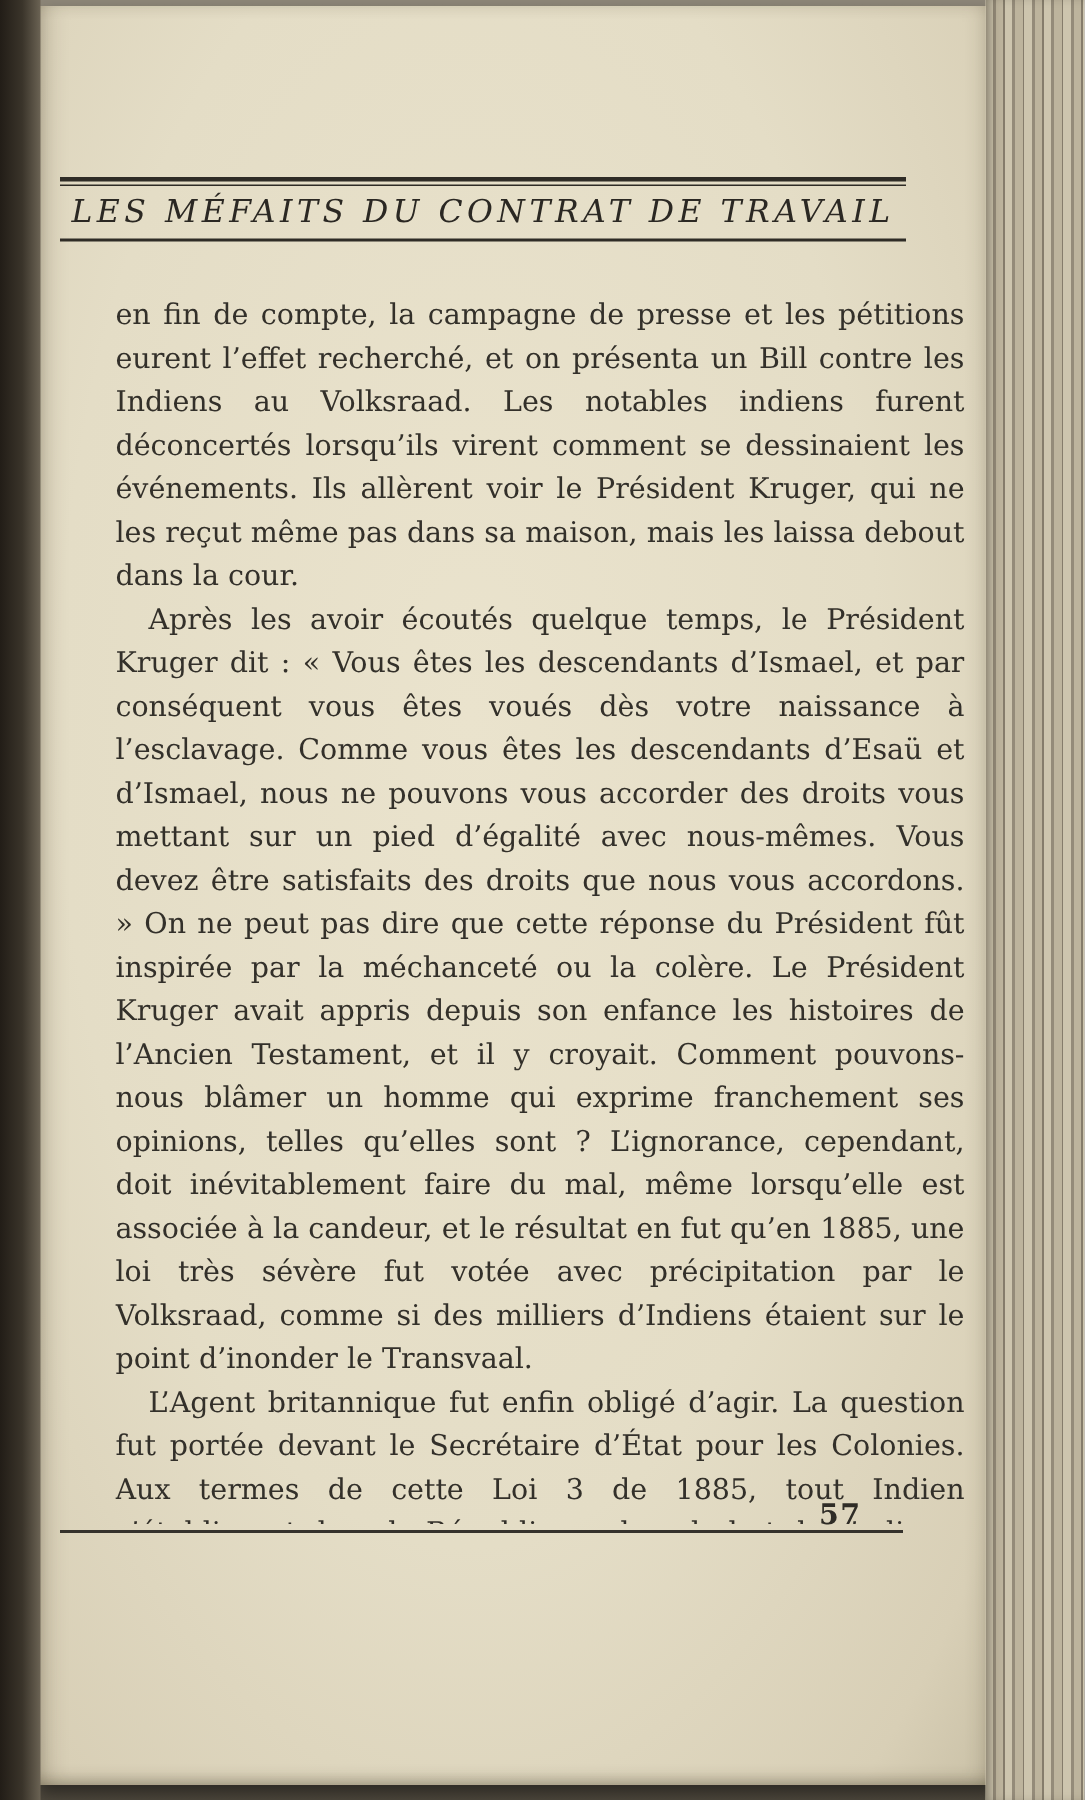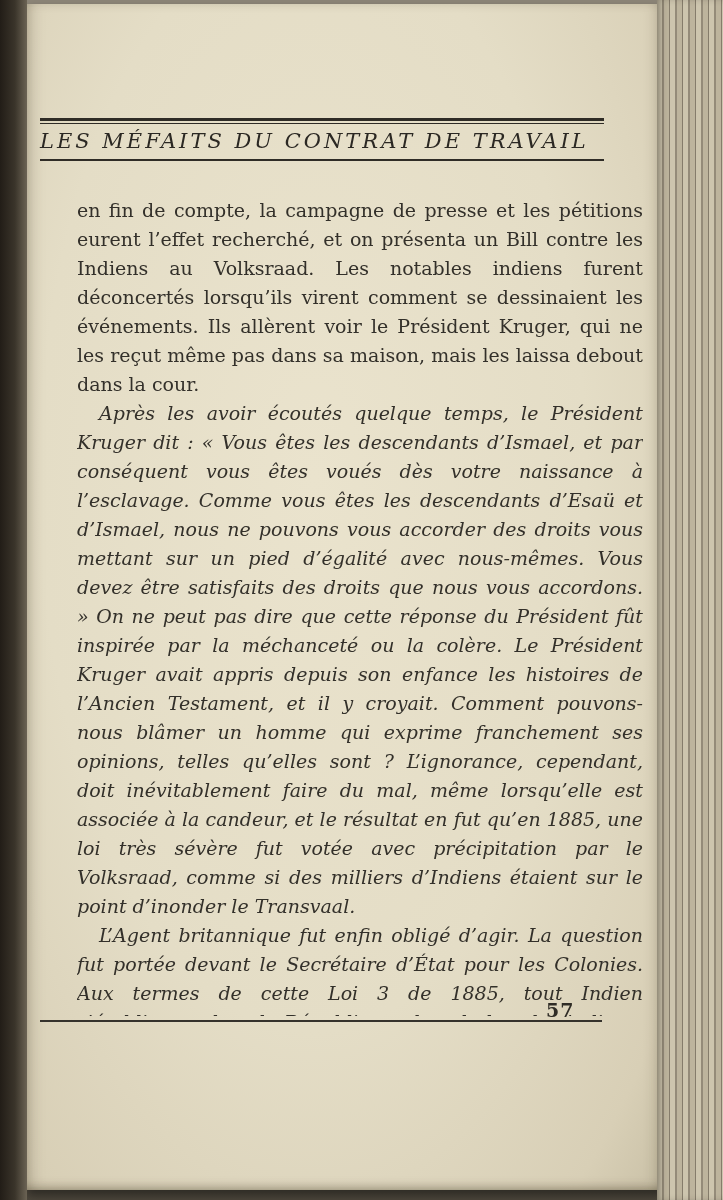--- a/index.html
+++ b/index.html
@@ -57,20 +57,21 @@
     left: 40px; top: 118px;
     width: 564px;
     z-index: 2;
   }
   .rule-double {
     height: 6px;
     border-top: 3px solid #2f2c26;
     border-bottom: 1px solid #2f2c26;
   }
   .title {
+    text-align: center;
     font-style: italic;
     font-size: 21px;
     letter-spacing: 3px;
     color: #2b2823;
     padding: 5px 0 6px 0;
     white-space: nowrap;
   }
   .rule-single { border-top: 2px solid #2f2c26; }
 
   
@@ -81,21 +82,21 @@
     height: 820px;
     overflow: hidden;
     font-size: 19px;
     line-height: 29px;
     color: #33302a;
     text-align: justify;
     z-index: 2;
     margin-left: 37px;
   }
   .body-text p { margin: 0; }
-  .body-text p.indent { text-indent: 22px; font-style: italic; }
+  .body-text p.indent { text-indent: 22px; }
 
   
   .footer-rule {
     position: absolute;
     left: 40px; top: 1020px;
     width: 562px;
     border-top: 2px solid #35322c;
     z-index: 2;
   }
   .page-number {

